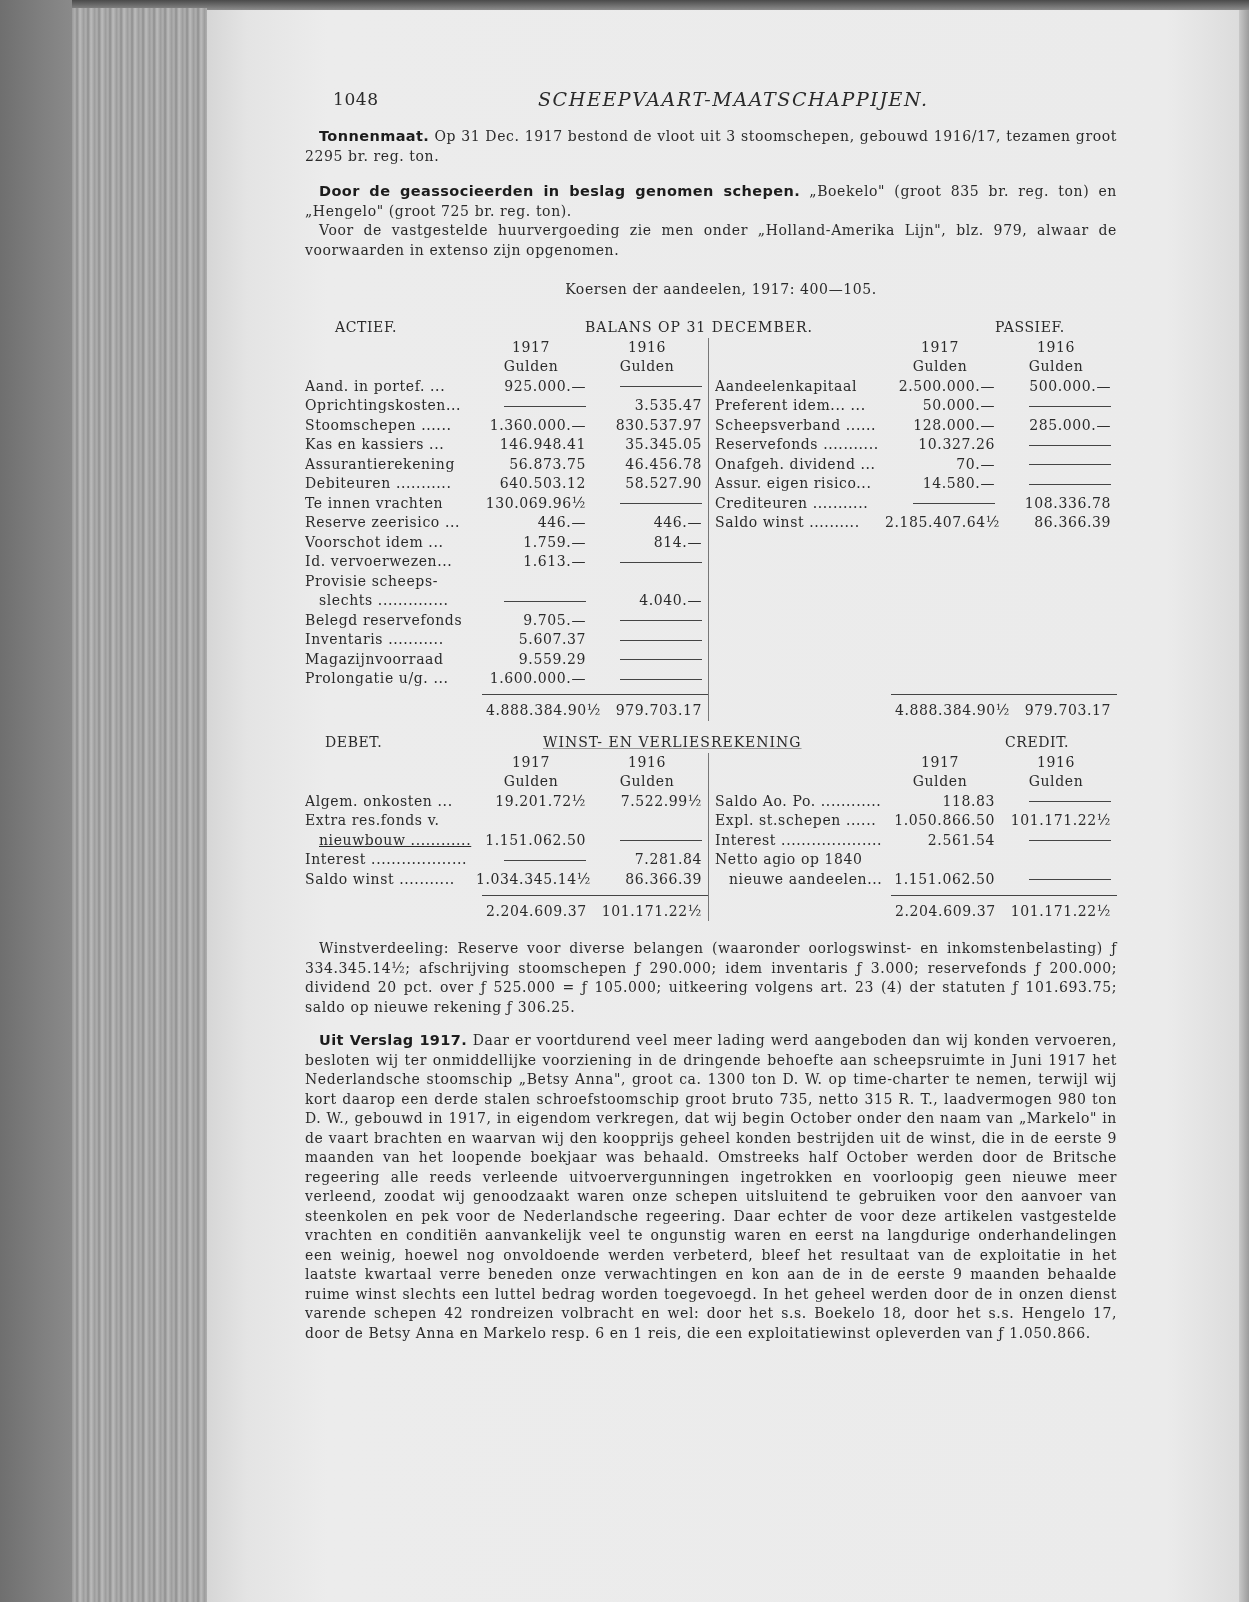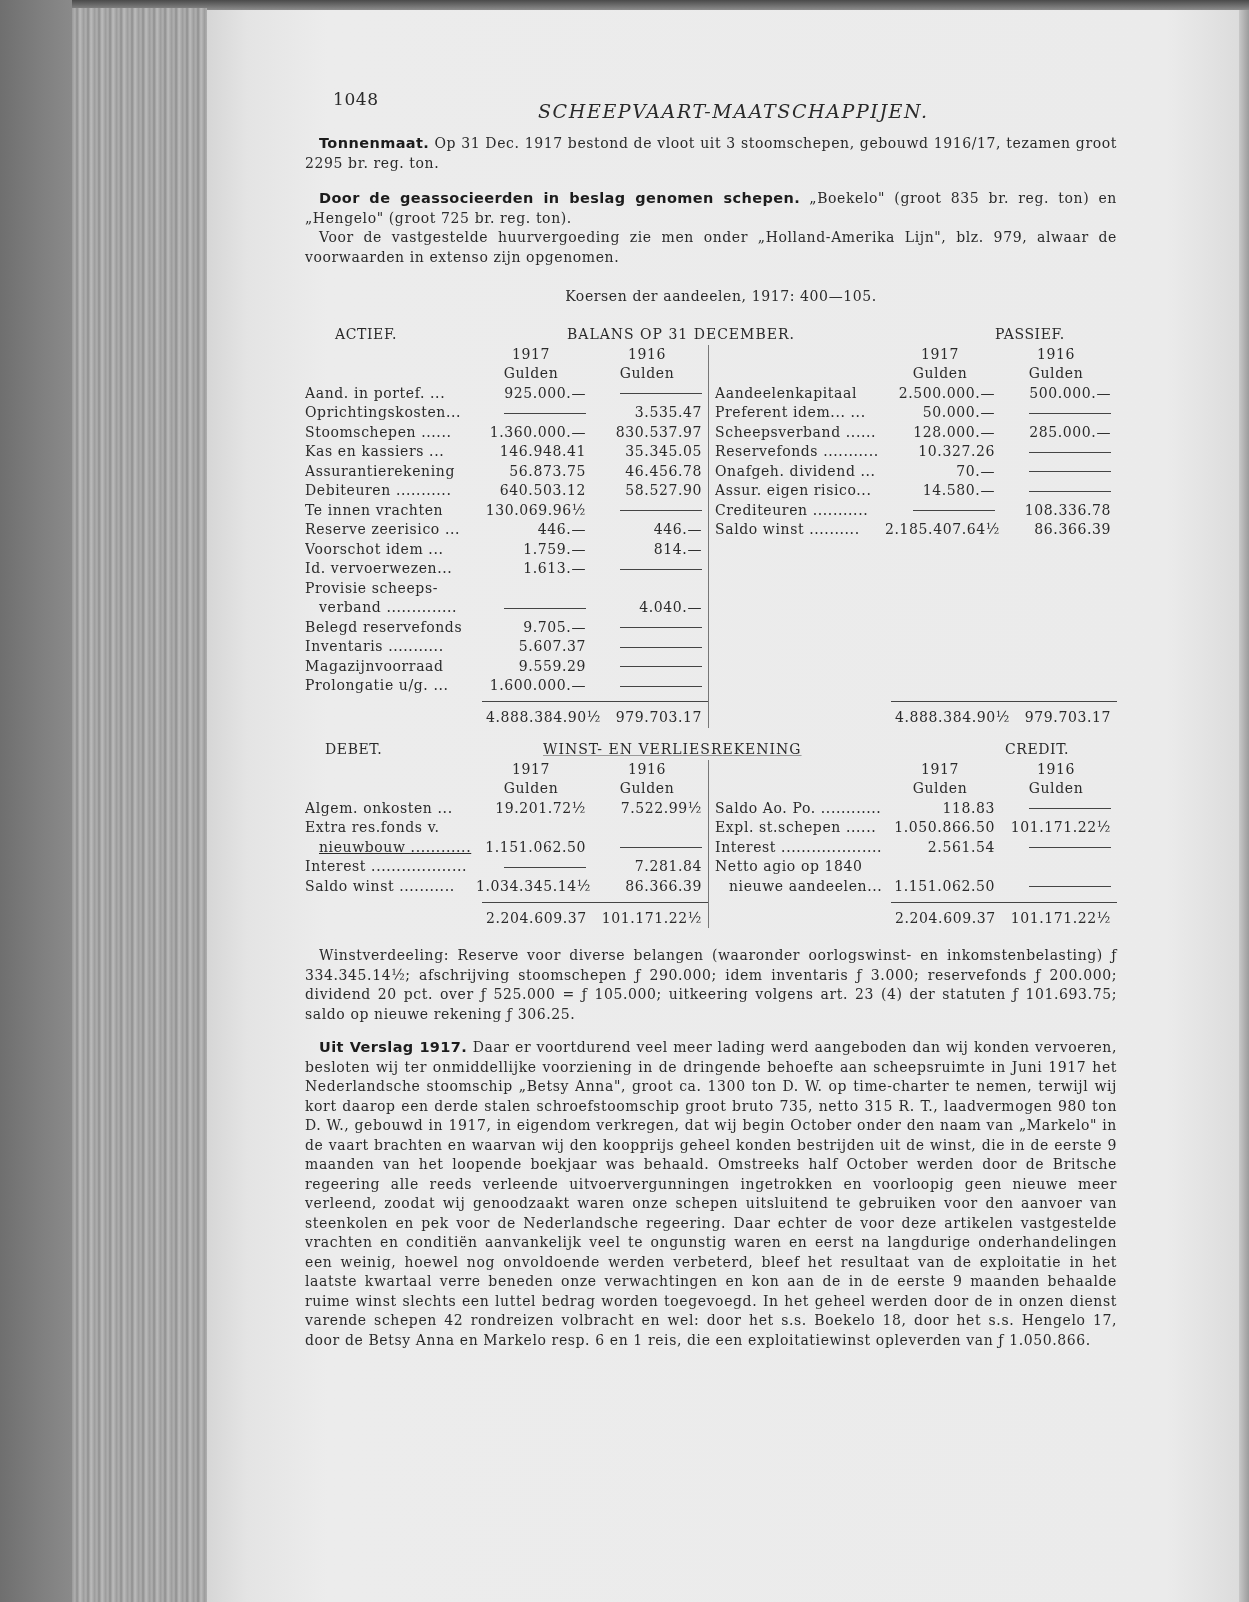--- a/index.html
+++ b/index.html
@@ -28,21 +28,21 @@
   .rightedge {
     position:absolute; left:1239px; top:10px; width:10px; height:1592px;
     background:linear-gradient(90deg,#c8c8c8,#9c9c9c);
   }
   .content {
     position:absolute; left:305px; top:90px; width:812px;
     font-size:14px; line-height:19.5px; letter-spacing:0.6px;
   }
   .hdr { position:relative; height:30px;margin-left:28px; }
   .pagenum { position:absolute; left:0; top:0; font-size:17px; }
-  .running { position:absolute; left:205px; top:12px; font-style:italic; font-size:19px; letter-spacing:1.6px; }
+  .running { position:absolute; left:205px; top:0; font-style:italic; font-size:19px; letter-spacing:1.6px; }
   p { margin:0; text-align:justify; }
   .sect { margin-top:16px; }
   .bold { font-family:"DejaVu Sans", sans-serif; font-weight:bold; font-size:14.5px; letter-spacing:0.4px; color:#1c1c1c; }
   .indent { text-indent:14px; }
   .koers { margin-top:20px; text-align:center; padding-left:20px; }
 
   
   .tblhead { position:relative; height:20px; margin-top:18px; }
   .tblhead span { position:absolute; top:0; }
   .fin { position:relative; display:flex; }
@@ -64,30 +64,30 @@
 <div class="edges"></div>
 <div class="page"></div>
 <div class="rightedge"></div>
 
 <div class="content">
   <div class="hdr">
     <span class="pagenum">1048</span>
     <span class="running">SCHEEPVAART-MAATSCHAPPIJEN.</span>
   </div>
 
-  <p class="sect indent" style="margin-top:14px"><span class="bold">Tonnenmaat.</span> <span>Op 31 Dec. 1917 bestond de vloot uit 3 stoomschepen, gebouwd 1916/17, tezamen groot 2295 br. reg. ton.</span></p>
+  <p class="sect indent" style="margin-top:7px"><span class="bold">Tonnenmaat.</span> <span>Op 31 Dec. 1917 bestond de vloot uit 3 stoomschepen, gebouwd 1916/17, tezamen groot 2295 br. reg. ton.</span></p>
 
   <p class="sect indent" style=""><span class="bold">Door de geassocieerden in beslag genomen schepen.</span> <span>„Boekelo" (groot 835 br. reg. ton) en „Hengelo" (groot 725 br. reg. ton).</span></p>
   <p class="indent">Voor de vastgestelde huurvergoeding zie men onder „Holland-Amerika Lijn", blz. 979, alwaar de voorwaarden in extenso zijn opgenomen.</p>
 
   <p class="koers">Koersen der aandeelen, 1917: 400—105.</p>
 
   <div class="tblhead">
     <span style="left:30px">ACTIEF.</span>
-    <span style="left:262px;letter-spacing:1px">BALANS OP 31 DECEMBER.</span>
+    <span style="left:280px;letter-spacing:1px">BALANS OP 31 DECEMBER.</span>
     <span style="left:690px">PASSIEF.</span>
   </div>
   <div class="fin">
     <div class="col">
       <div class="row yearhdr">
           <span class="lab"></span>
           <span class="num">1917</span>
           <span class="num">1916</span>
         </div>
       <div class="row yearhdr">
@@ -145,21 +145,21 @@
             <span class="lab">Id. vervoerwezen...</span>
             <span class="num">1.613.—</span>
             <span class="num"><span class="dash"></span></span>
           </div>
           <div class="row">
             <span class="lab">Provisie scheeps-</span>
             <span class="num"></span>
             <span class="num"></span>
           </div>
           <div class="row">
-            <span class="lab" style="padding-left: 14px;">verband ..............</span>
+            <span class="lab" style="padding-left: 14px;">slechts ..............</span>
             <span class="num"><span class="dash"></span></span>
             <span class="num">4.040.—</span>
           </div>
           <div class="row">
             <span class="lab">Belegd reservefonds</span>
             <span class="num">9.705.—</span>
             <span class="num"><span class="dash"></span></span>
           </div>
           <div class="row">
             <span class="lab">Inventaris ...........</span>

